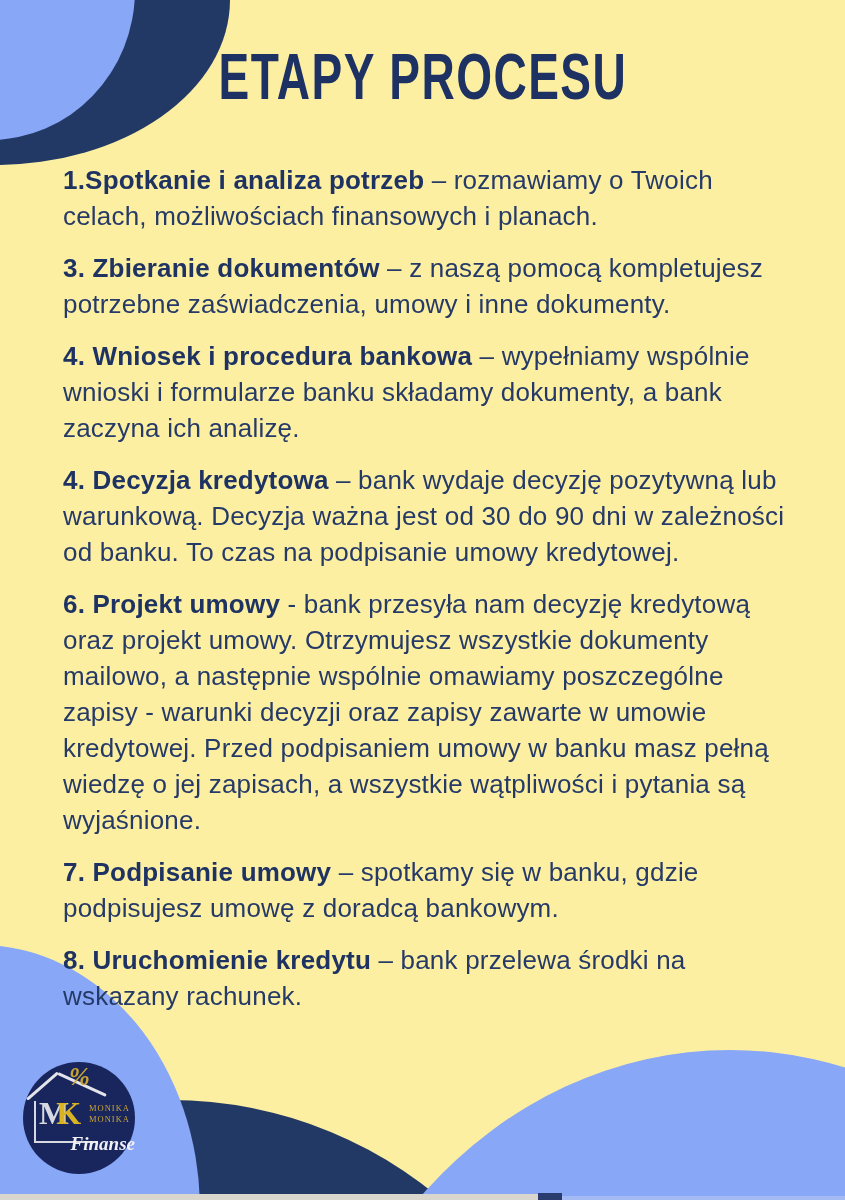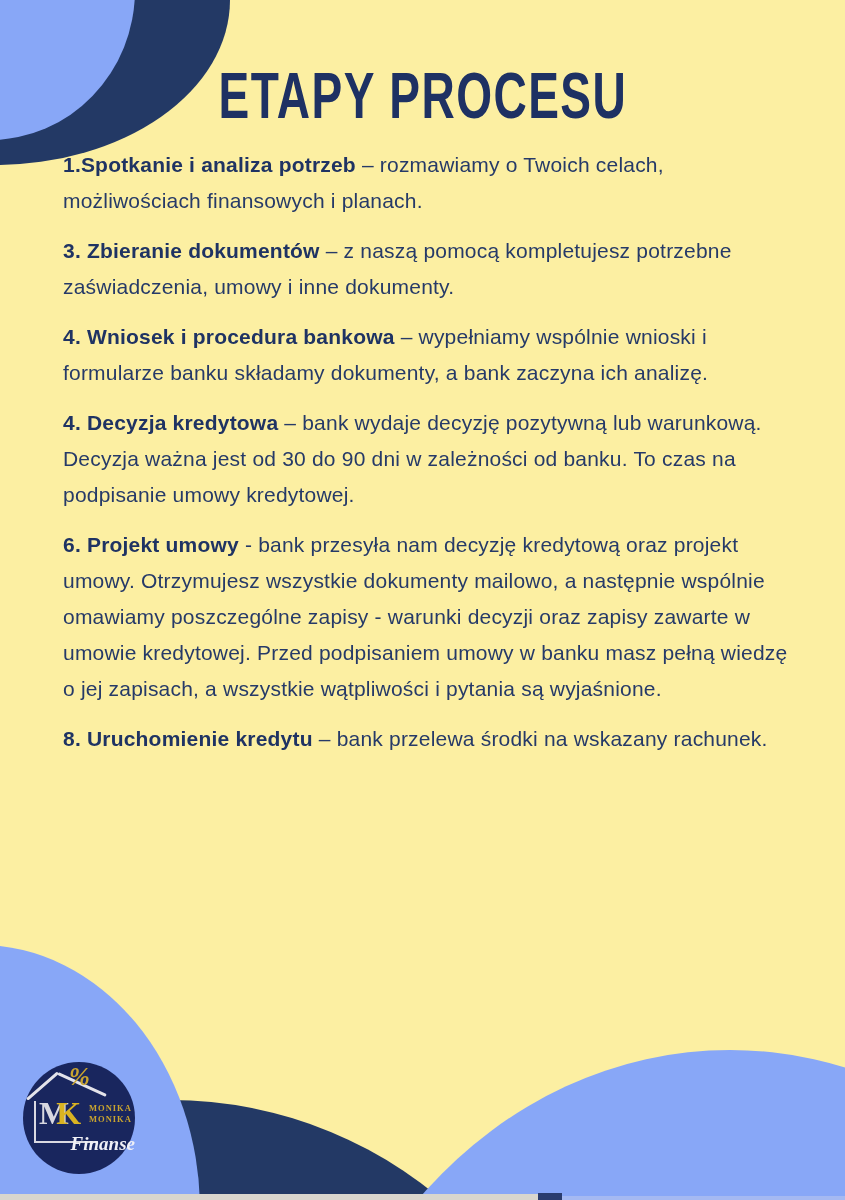--- a/index.html
+++ b/index.html
@@ -11,35 +11,35 @@
     background: #FCEFA2;
     font-family: "Liberation Sans", sans-serif;
   }
   .shape { position: absolute; border-radius: 50%; }
   .tl-navy  { left: -240px; top: -165px; width: 470px; height: 330px; background: #233965; z-index: 1; }
   .tl-blue  { left: -155px; top: -160px; width: 290px; height: 300px; background: #88A7F7; z-index: 2; }
   .bl-navy  { left: -250px; top: 1100px; width: 840px; height: 840px; background: #233965; z-index: 1; }
   .bl-blue  { left: -240px; top:  945px; width: 440px; height: 530px; background: #88A7F7; z-index: 2; }
   .br-blue  { left:  300px; top: 1050px; width: 860px; height: 960px; background: #88A7F7; z-index: 2; }
 
-  .title-wrap { position: absolute; top: 59px; left: 0; width: 100%; text-align: center; z-index: 5; }
+  .title-wrap { position: absolute; top: 40px; left: 0; width: 100%; text-align: center; z-index: 5; }
   .title-text {
     display: inline-block;
     font-size: 64px;
     font-weight: 700;
     letter-spacing: 2px;
     color: #1E3163;
     transform: scaleX(0.72);
     white-space: nowrap;
   }
 
   .steps { position: absolute; left: 63px; top: 146px; width: 730px; z-index: 5; }
   .step {
-    margin: 1px 0 14px 0;
-    font-size: 21px;
+    margin: 16px 0 14px 0;
+    font-size: 26px;
     line-height: 36px;
     color: #263A68;
     letter-spacing: 0.2px;
   }
   .step b { font-weight: 700; color: #1F3363; }
 
   
   .strip { position: absolute; z-index: 6; }
   .strip-gray { left: 0; bottom: 0; width: 540px; height: 6px; background: #D9D6CE; }
   .strip-navy { left: 538px; bottom: 0; width: 24px; height: 7px; background: #2A3C6E; }
@@ -54,21 +54,21 @@
   .pct {
     position: absolute; left: 46px; top: 1px;
     font-family: "Liberation Serif", serif; font-style: italic; font-weight: 700;
     font-size: 25px; color: #C9A42F;
   }
   .mk { position: absolute; left: 16px; top: 29px; font-family: "Liberation Serif", serif; font-weight: 700; font-size: 32px; line-height: 44px; }
   .mk .m { color: #D8D8E0; }
   .mk .k { color: #D9B322; margin-left: -13px; }
   .mname {
     position: absolute; left: 66px; top: 41px; width: 46px;
-    font-family: "Liberation Serif", serif; font-weight: 700;
+    font-family: "Liberation Serif", serif; font-weight: 400;
     font-size: 8.5px; line-height: 11px; letter-spacing: 1px; color: #C9A42F;
     white-space: nowrap;
   }
   .fin {
     position: absolute; left: 0; top: 71px; width: 100%; text-align: right;
     font-family: "Liberation Serif", serif; font-style: italic; font-weight: 700;
     font-size: 19px; color: #F0F0F6;
   }
 </style>
 </head>
@@ -101,20 +101,24 @@
     </p>
     <p class="step">
       <b>4. Decyzja kredytowa</b>
       <span>– bank wydaje decyzję pozytywną lub warunkową. Decyzja ważna jest od 30 do 90 dni w zależności od banku. To czas na podpisanie umowy kredytowej.</span>
     </p>
     <p class="step">
       <b>6. Projekt umowy</b>
       <span>- bank przesyła nam decyzję kredytową oraz projekt umowy. Otrzymujesz wszystkie dokumenty mailowo, a następnie wspólnie omawiamy poszczególne zapisy - warunki decyzji oraz zapisy zawarte w umowie kredytowej. Przed podpisaniem umowy w banku masz pełną wiedzę o jej zapisach, a wszystkie wątpliwości i pytania są wyjaśnione.</span>
     </p>
     <p class="step">
+      <b>7. Podpisanie umowy</b>
+      <span>– spotkamy się w banku, gdzie podpisujesz umowę z doradcą bankowym.</span>
+    </p>
+    <p class="step">
       <b>8. Uruchomienie kredytu</b>
       <span>– bank przelewa środki na wskazany rachunek.</span>
     </p>
   </div>
 
   <div class="logo">
     <div class="logo-circle"></div>
     <div class="roof-left"></div>
     <div class="roof-right"></div>
     <div class="wall"></div>

